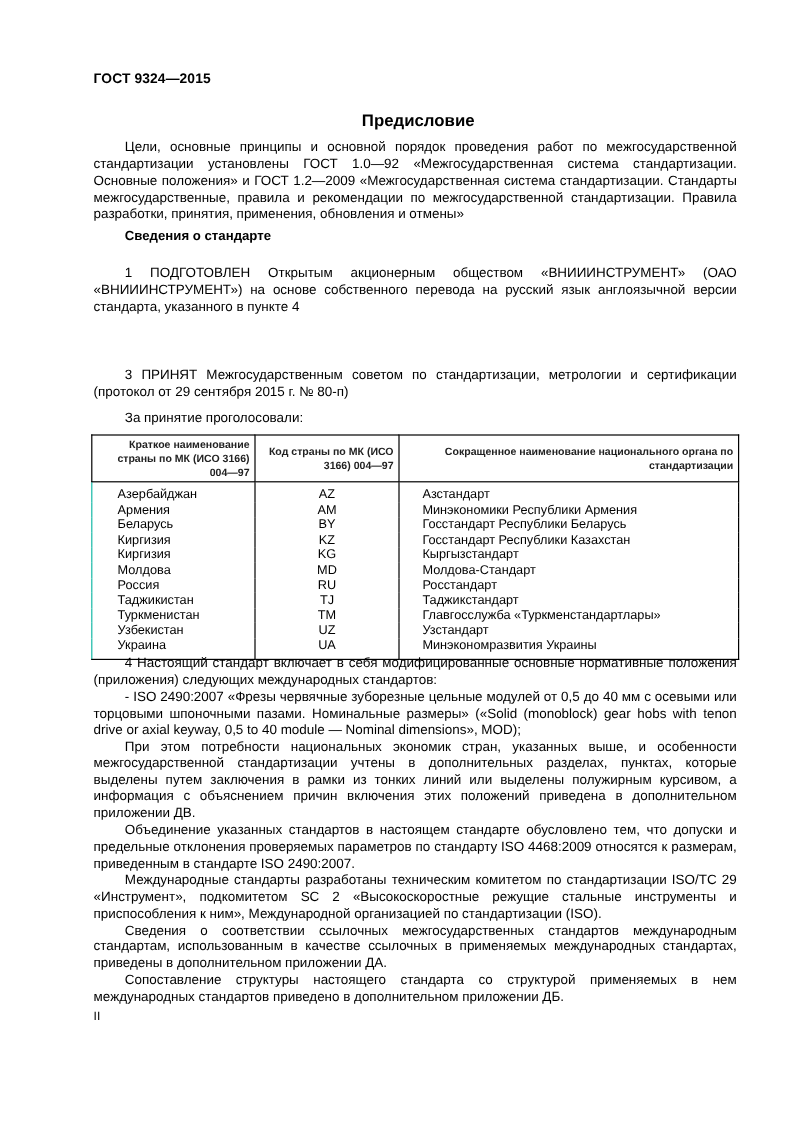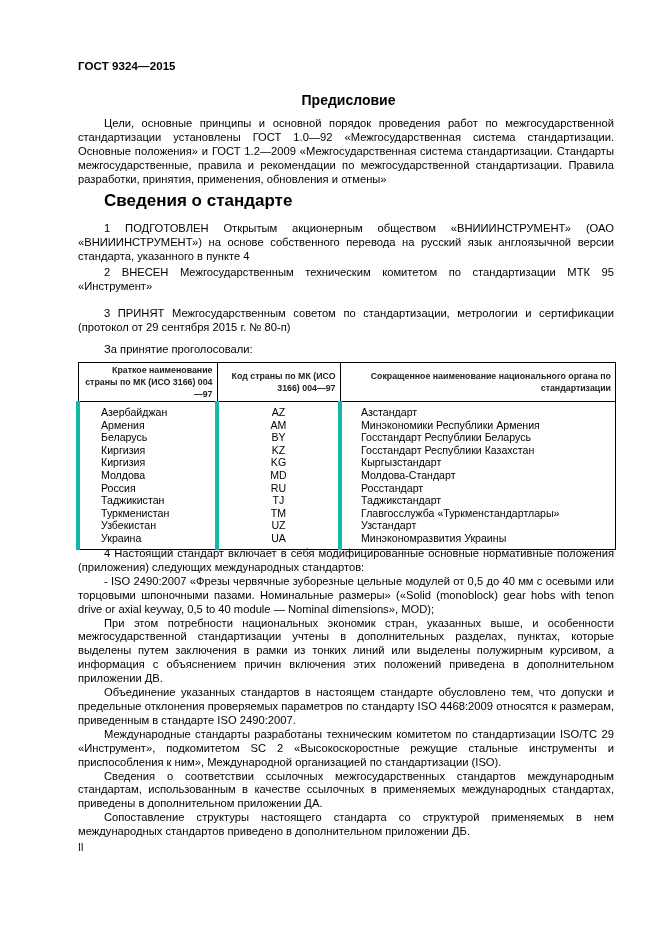--- a/index.html
+++ b/index.html
@@ -18,34 +18,34 @@
   }
   .title span { position: relative; left: 18px; }
   .body-text {
     position: absolute; left: 78px; width: 536px;
     font-size: 11.2px; line-height: 13.9px; text-align: justify;
   }
   .p { text-indent: 26px; margin: 0; text-align: justify; }
   .p-last { text-align-last: left; }
   .subhead {
     position: absolute; left: 104px; top: 191px;
-    font-size: 17px; font-weight: bold;
+    font-size: 11px; font-weight: bold;
   }
   table.vote {
     position: absolute; left: 76px; top: 362px; width: 540px;
     border-collapse: collapse; font-size: 11px;
   }
   table.vote th {
     font-weight: bold; font-size: 8.8px; line-height: 12px;
     border: 1px solid #000; border-bottom: 1.6px solid #000;
     text-align: right; vertical-align: middle; height: 30px; padding: 1px 4px;
     color: #222;
   }
   table.vote td {
-    border-left: 4px solid #14b8a6; border-right: 1px solid #000;
+    border-left: 1px solid #14b8a6; border-right: 1px solid #000;
     padding: 0 0 0 0; height: 12.6px; line-height: 12.6px; font-size: 10.6px;
     white-space: nowrap;
     margin-left: 28px;
   }
   table.vote tr.first td { padding-top: 4px; }
   table.vote tr.last td { border-bottom: 1.4px solid #000; padding-bottom: 4px; }
   td.c1 { padding-left: 21px !important; width: 114px; }
   td.c2 { text-align: center; width: 119px; }
   td.c3 { padding-left: 19px !important; }
   .page-num {
@@ -64,23 +64,20 @@
   <div class="body-text" style="top:117px;">
     <p class="p p-last">Цели, основные принципы и основной порядок проведения работ по межгосударственной стандартизации установлены ГОСТ 1.0—92 «Межгосударственная система стандартизации. Основные положения» и ГОСТ 1.2—2009 «Межгосударственная система стандартизации. Стандарты межгосударственные, правила и рекомендации по межгосударственной стандартизации. Правила разработки, принятия, применения, обновления и отмены»</p>
   </div>
 
   <div class="subhead">Сведения о стандарте</div>
 
   <div class="body-text" style="top:222px;">
     <p class="p p-last">1 ПОДГОТОВЛЕН Открытым акционерным обществом «ВНИИИНСТРУМЕНТ» (ОАО «ВНИИИНСТРУМЕНТ») на основе собственного перевода на русский язык англоязычной версии стандарта, указанного в пункте 4</p>
   </div>
 
-  <div class="body-text" style="top:266px;">
-    <p class="p p-last">2 ВНЕСЕН Межгосударственным техническим комитетом по стандартизации МТК 95 «Инструмент»</p>
-  </div>
 
   <div class="body-text" style="top:307px;">
     <p class="p p-last">3 ПРИНЯТ Межгосударственным советом по стандартизации, метрологии и сертификации (протокол от 29 сентября 2015 г. № 80-п)</p>
   </div>
 
   <div class="body-text" style="top:343px;">
     <p class="p">За принятие проголосовали:</p>
   </div>
 
   <table class="vote">

